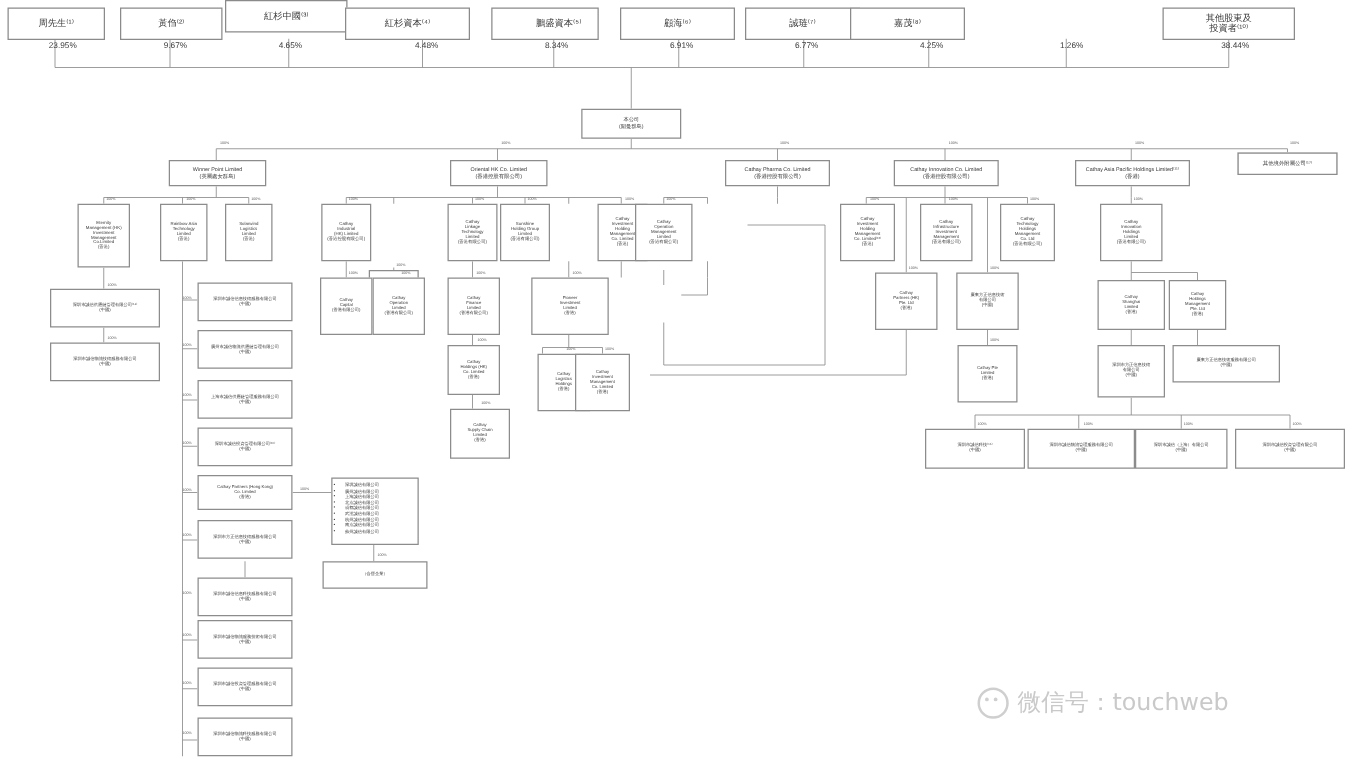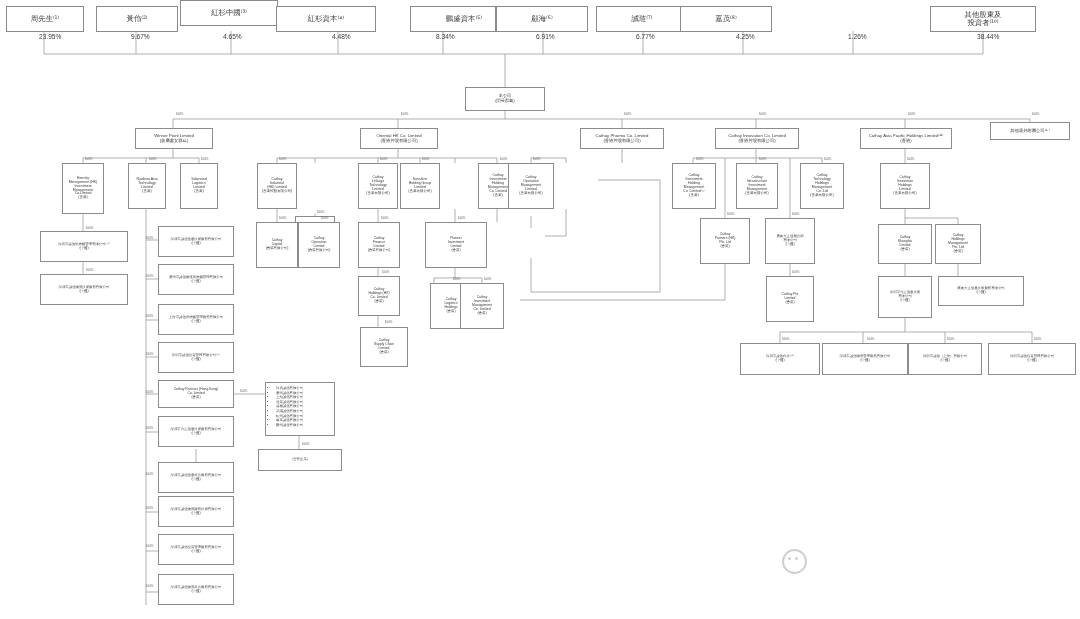--- a/index.html
+++ b/index.html
@@ -166,38 +166,39 @@
     <line x1="780" y1="332" x2="780" y2="343"></line>
     <line x1="863" y1="332" x2="863" y2="343"></line>
     <line x1="945" y1="332" x2="945" y2="343"></line>
     <line x1="1032" y1="332" x2="1032" y2="343"></line>
 
     <line x1="1030" y1="128" x2="1030" y2="132"></line>
   </svg>
 
   <div class="wm">
     <span class="wm-ico"></span>
+    <span>微信号：touchweb</span>
   </div>
 <div class="node top-node" style="left: 6px; top: 6px; width: 78px; height: 26px;">
       <span>周先生⁽¹⁾</span>
     </div>
     <div class="pct" style="left: 39px; top: 33px;">23.95%</div>
     <div class="node top-node" style="left: 96px; top: 6px; width: 82px; height: 26px;">
       <span>黃㑇⁽²⁾</span>
     </div>
     <div class="pct" style="left: 131px; top: 33px;">9.67%</div>
     <div class="node top-node" style="left: 180px; top: 0; width: 98px; height: 26px;">
       <span>紅杉中國⁽³⁾</span>
     </div>
     <div class="pct" style="left: 223px; top: 33px;">4.65%</div>
     <div class="node top-node" style="left: 276px; top: 6px; width: 100px; height: 26px;">
       <span>紅杉資本⁽⁴⁾</span>
     </div>
     <div class="pct" style="left: 332px; top: 33px;">4.48%</div>
-    <div class="node top-node" style="left: 410px; top: 6px; width: 86px; height: 26px; padding-left: 24px;">
+    <div class="node top-node" style="left: 393px; top: 6px; width: 86px; height: 26px; padding-left: 24px;">
       <span>鵬盛資本⁽⁵⁾</span>
     </div>
     <div class="pct" style="left: 436px; top: 33px;">8.34%</div>
     <div class="node top-node" style="left: 496px; top: 6px; width: 92px; height: 26px;">
       <span>顧海⁽⁶⁾</span>
     </div>
     <div class="pct" style="left: 536px; top: 33px;">6.91%</div>
     <div class="node top-node" style="left: 596px; top: 6px; width: 92px; height: 26px;">
       <span>誠琏⁽⁷⁾</span>
     </div>

